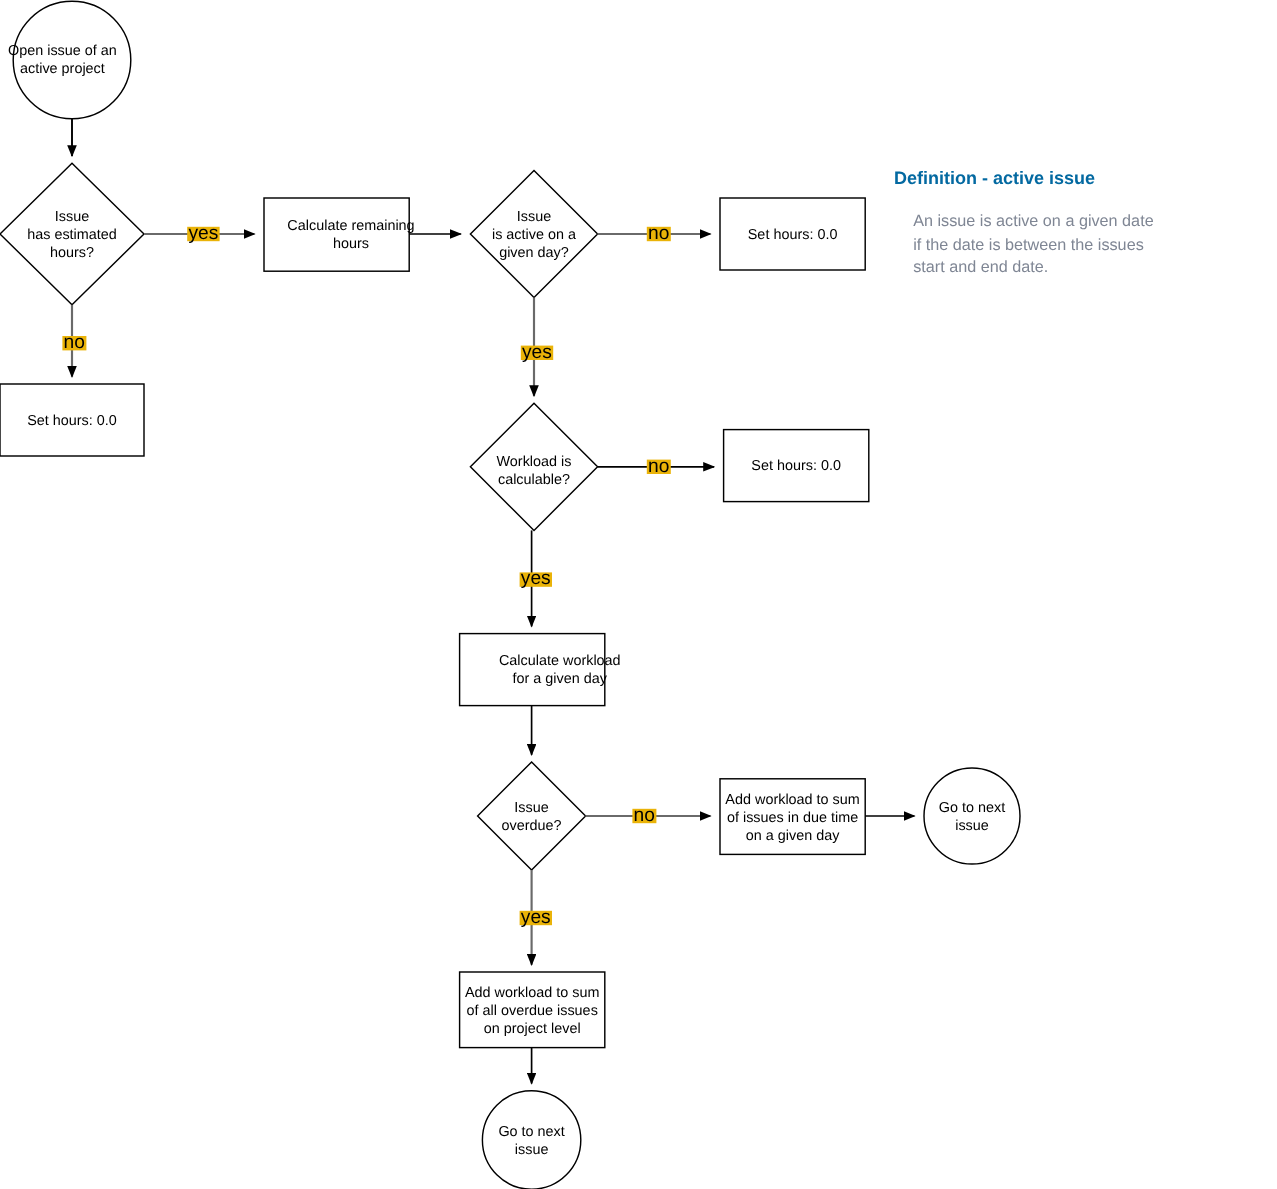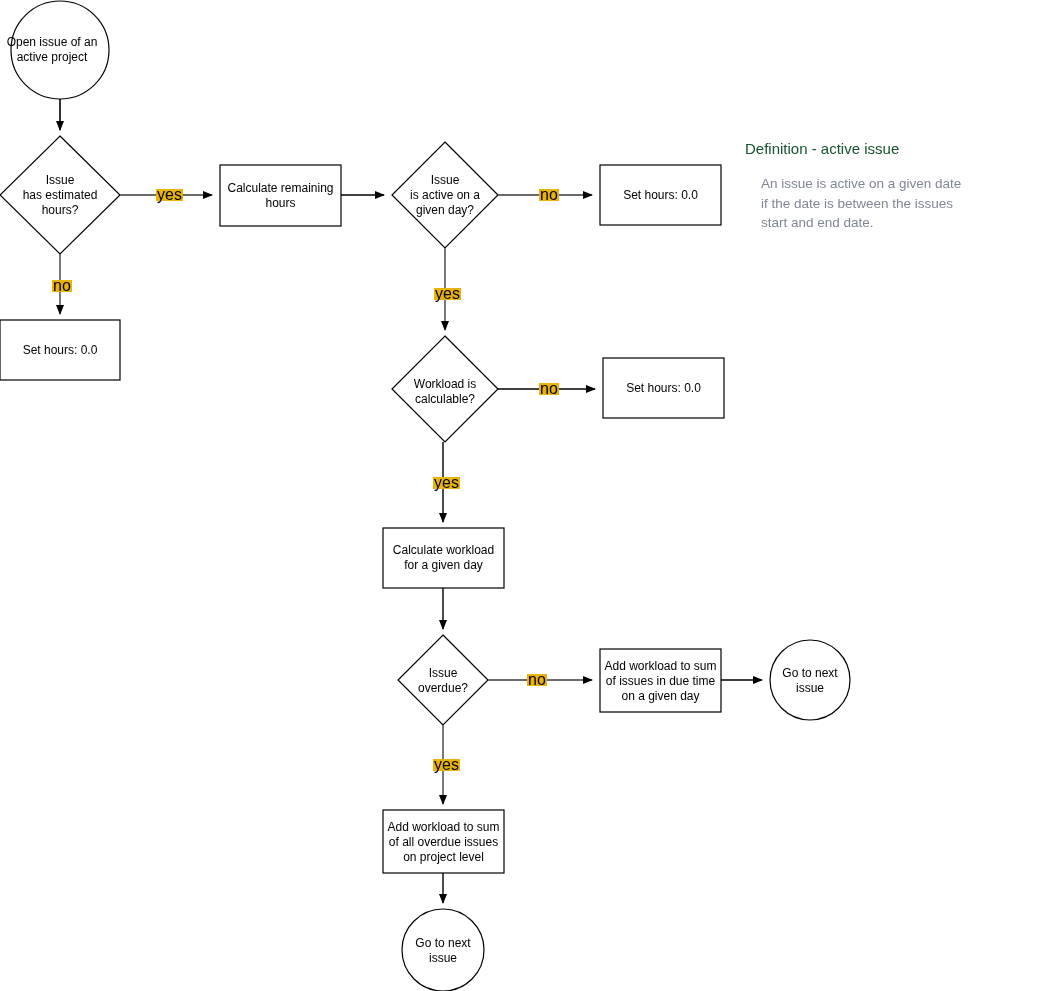--- a/index.html
+++ b/index.html
@@ -44,22 +44,22 @@
     color: #000000;
     text-align: center;
     background: #eab308;
     padding: 0 1px;
   }
   .def-block {
     position: absolute;
   }
   .def-title {
     font-size: 15px;
-    font-weight: normal;
-    color: #14532d;
+    font-weight: bold;
+    color: #0369a1;
     line-height: 19px;
     margin: 0 16px 14px 0;
   }
   .def-body {
     font-size: 13.5px;
     line-height: 19.5px;
     color: #7f8694;
     margin: 16px;
   }
 </style>
@@ -135,35 +135,35 @@
 
   <div class="node-label" style="left:2px; top:25px; width:100px; height:50px;">Open issue of an
 active project</div>
 
   <div class="node-label" style="left:5px; top:170px; width:110px; height:50px;">Issue
 has estimated
 hours?</div>
 
   <div class="node-label" style="left:2px; top:335px; width:116px; height:30px;">Set hours: 0.0</div>
 
-  <div class="node-label" style="left:222px; top:180px; width:117px; height:32px;">Calculate remaining
+  <div class="node-label" style="left:234px; top:180px; width:117px; height:32px;">Calculate remaining
 hours</div>
 
   <div class="node-label" style="left:392px; top:170px; width:106px; height:50px;">Issue
 is active on a
 given day?</div>
 
   <div class="node-label" style="left:602px; top:180px; width:117px; height:30px;">Set hours: 0.0</div>
 
   <div class="node-label" style="left:392px; top:376px; width:106px; height:32px;">Workload  is
 calculable?</div>
 
   <div class="node-label" style="left:605px; top:373px; width:117px; height:30px;">Set hours: 0.0</div>
 
-  <div class="node-label" style="left:385px; top:542px; width:117px; height:32px;">Calculate workload
+  <div class="node-label" style="left:385px; top:542px; width:117px; height:32px;padding-left:23px;">Calculate workload
 for a given day</div>
 
   <div class="node-label" style="left:398px; top:665px; width:90px; height:32px;">Issue
 overdue?</div>
 
   <div class="node-label" style="left:601px; top:657px; width:119px; height:48px;">Add workload to sum
 of issues in due time
 on a given day</div>
 
   <div class="node-label" style="left:770px; top:665px; width:80px; height:32px;">Go to next

